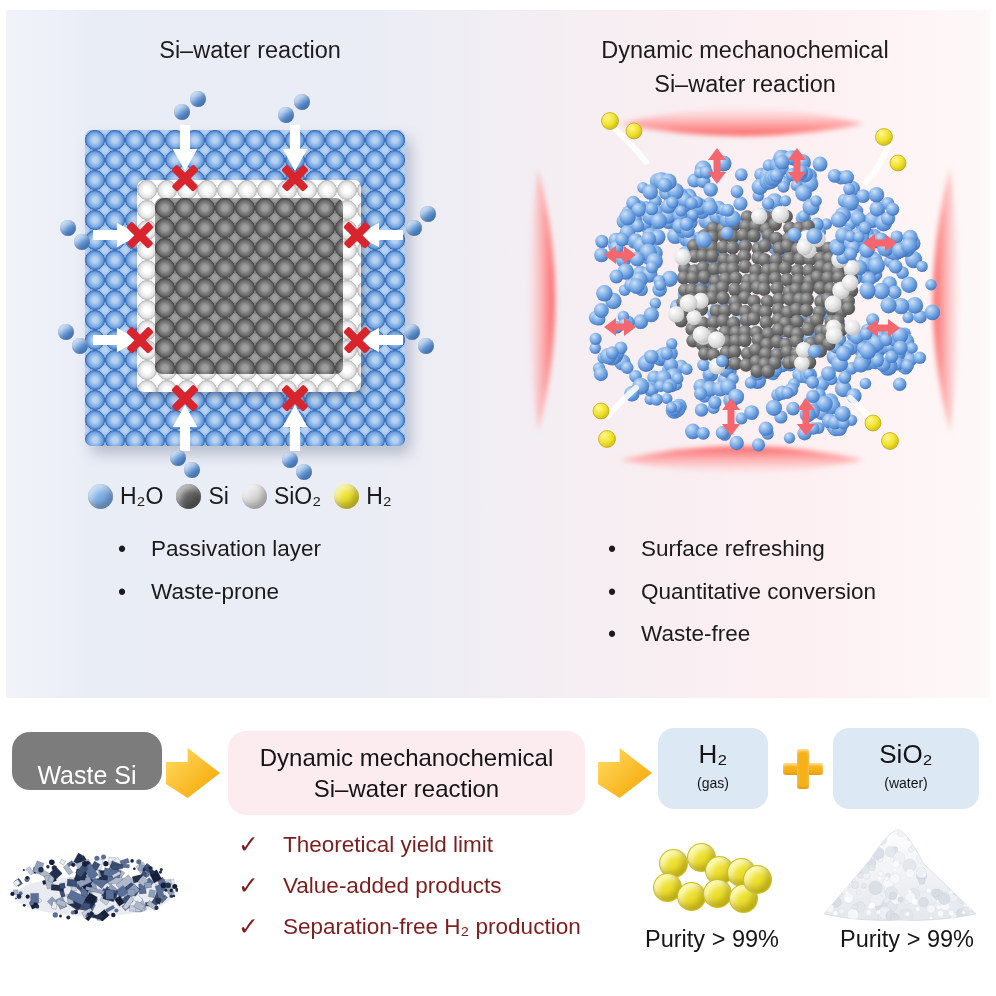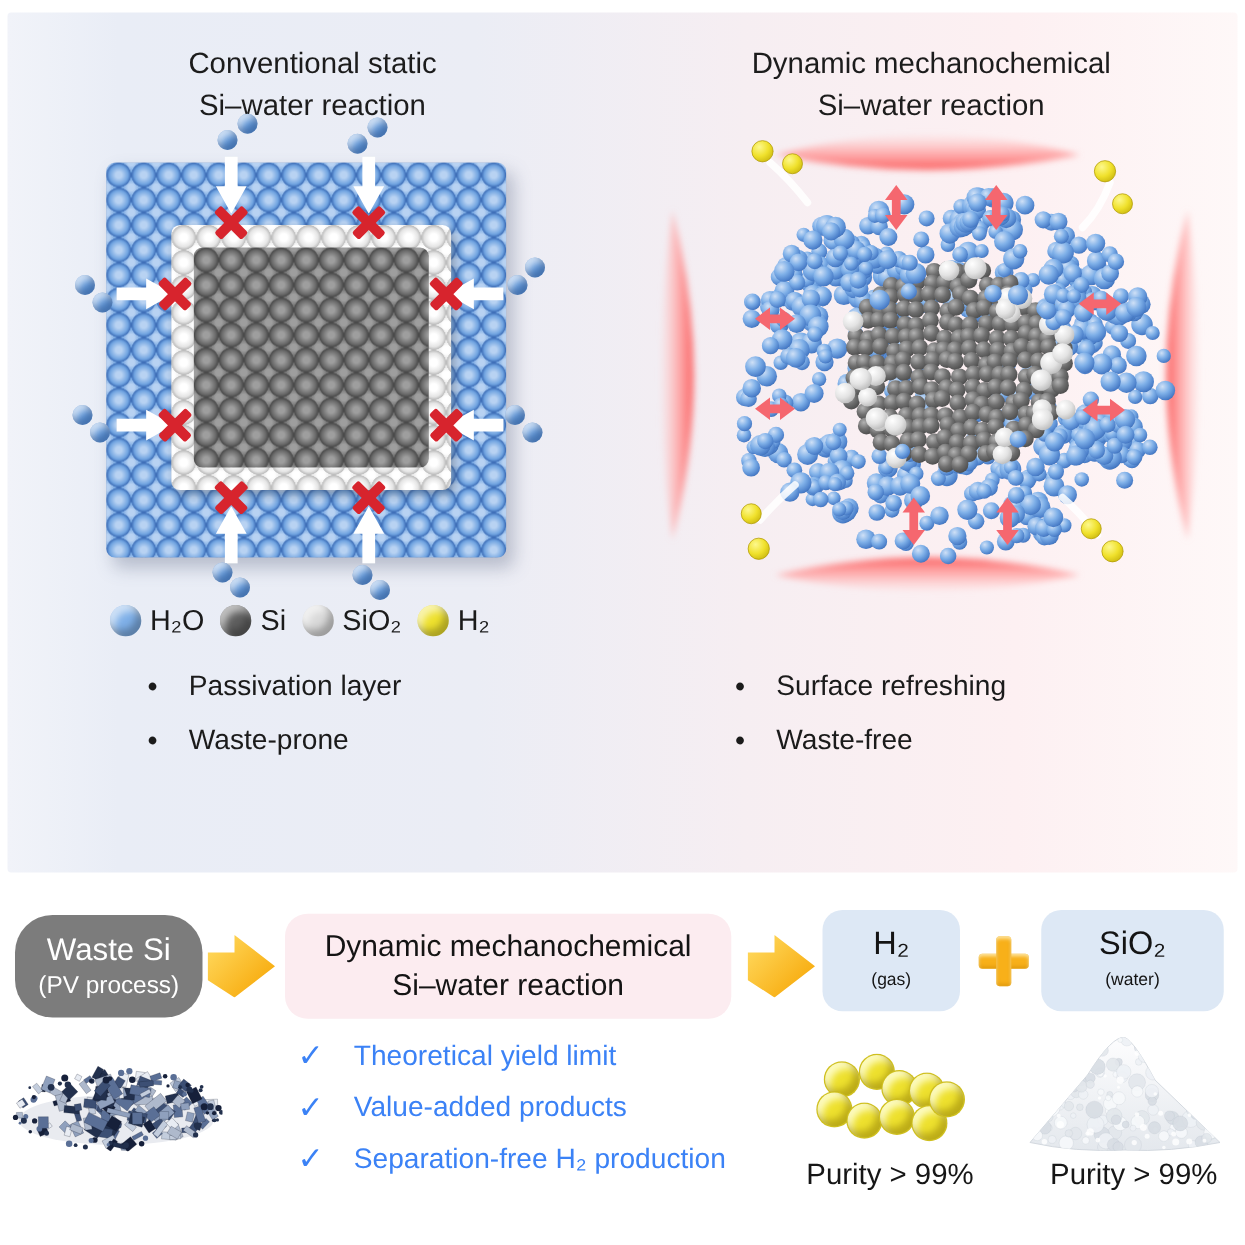--- a/index.html
+++ b/index.html
@@ -52,27 +52,27 @@
 
   
   .legend{left:88px;top:483px;display:flex;align-items:center;gap:13px;font-size:23px;}
   .litem{display:flex;align-items:center;gap:7px;}
   .sw{width:25px;height:25px;border-radius:50%;
     box-shadow:inset -4px -5px 6px rgba(0,0,0,.28),inset 4px 5px 6px rgba(255,255,255,.6);}
 
   
   .blist{top:536px;font-size:22.5px;}
   .blist-left{left:118px;width:360px;}
-  .blist-right{left:588px;width:380px;}
+  .blist-right{left:608px;width:380px;}
   .blist .row{display:flex;align-items:flex-start;height:42.5px;}
   .blist .row::before{content:"•";flex:0 0 33px;font-size:23px;}
 
   
   .roundbox{position:absolute;text-align:center;}
-  .graybox{left:12px;top:732px;width:150px;height:82px;border-radius:30px;background:var(--waste-gray);color:#fff;padding-top:13px;box-sizing:border-box;}
+  .graybox{left:12px;top:732px;width:150px;height:58px;border-radius:18px;background:var(--waste-gray);color:#fff;padding-top:28px;box-sizing:border-box;}
   .graybox .l1{font-size:25px;line-height:30px;}
   .graybox .l2{font-size:19.5px;line-height:26px;}
   .pinkbox{left:228px;top:731px;width:357px;height:84px;border-radius:18px;background:var(--process-pink);padding-top:11px;box-sizing:border-box;color:#141414;}
   .pinkbox .l1,.pinkbox .l2{font-size:24px;line-height:31px;}
   .bluebox{border-radius:16px;background:var(--product-blue);padding-top:11px;box-sizing:border-box;color:#141414;}
   .bluebox .l1{font-size:26px;line-height:31px;}
   .bluebox .l2{font-size:14px;line-height:26px;}
   .h2box{left:658px;top:728px;width:110px;height:81px;}
   .sio2box{left:833px;top:728px;width:146px;height:81px;}
 
@@ -80,41 +80,40 @@
     background:linear-gradient(135deg,#ffd95e 10%,#f7a90a 85%);
     clip-path:polygon(0 31%,40% 31%,40% 7%,100% 50%,40% 93%,0 69%,0 69%,40% 69%,40% 93%,0 69%);}
   .fa1{left:166px;top:744px;} .fa2{left:598px;top:744px;}
 
   .plus{position:absolute;left:783px;top:749px;width:40px;height:40px;}
   .plus::before,.plus::after{content:"";position:absolute;background:var(--flow-orange);border-radius:3px;
     box-shadow:inset 0 2px 3px rgba(255,240,190,.8),inset 0 -2px 3px rgba(200,130,0,.45);}
   .plus::before{left:0;top:14px;width:40px;height:12px;}
   .plus::after{left:14px;top:0;width:12px;height:40px;}
 
-  .checklist{left:238px;top:832px;font-size:22.5px;color:#3b82f6;}
+  .checklist{left:238px;top:832px;font-size:22.5px;color:#7f1d1d;}
   .checklist .row{display:flex;align-items:flex-start;height:41px;}
   .checklist .row::before{content:"✓";flex:0 0 45px;font-size:25px;transform:translateY(-2px);}
 
   .gas-cluster{left:650px;top:845px;width:120px;height:66px;}
   .gasball{position:absolute;width:27px;height:27px;border-radius:50%;background:var(--h2-yellow);
     border:1px solid rgba(150,130,0,.35);
     box-shadow:inset -4px -5px 6px rgba(140,120,0,.5),inset 4px 5px 6px rgba(255,255,215,.85);}
   .purity{position:absolute;top:926px;font-size:23.5px;text-align:center;color:#161616;}
   .purity1{left:643px;width:138px;}
   .purity2{left:834px;width:146px;}
 </style>
 </head>
 <body>
 
 <div id="stage">
 
   <div class="abs panel-bg"></div>
 
   <div class="abs ptitle ptitle-left">
-    <div>Conventional static</div>
     <div>Si–water reaction</div>
   </div>
   <div class="abs ptitle ptitle-right">
     <div>Dynamic mechanochemical</div>
     <div>Si–water reaction</div>
   </div>
 
   <div class="abs lat lat-blue"></div>
   <div class="abs lat lat-white"></div>
   <div class="abs lat lat-dark"></div>
@@ -1092,20 +1091,23 @@
       </div>
     <div class="row">
         <span>Waste-prone</span>
       </div>
   </div>
   <div class="abs blist blist-right">
     <div class="row">
         <span>Surface refreshing</span>
       </div>
     <div class="row">
+        <span>Quantitative conversion</span>
+      </div>
+    <div class="row">
         <span>Waste-free</span>
       </div>
   </div>
 
   <div class="roundbox graybox">
     <div class="l1">Waste Si</div>
     <div class="l2">(PV process)</div>
   </div>
   <div class="flow-arrow fa1"></div>
   <div class="roundbox pinkbox">

